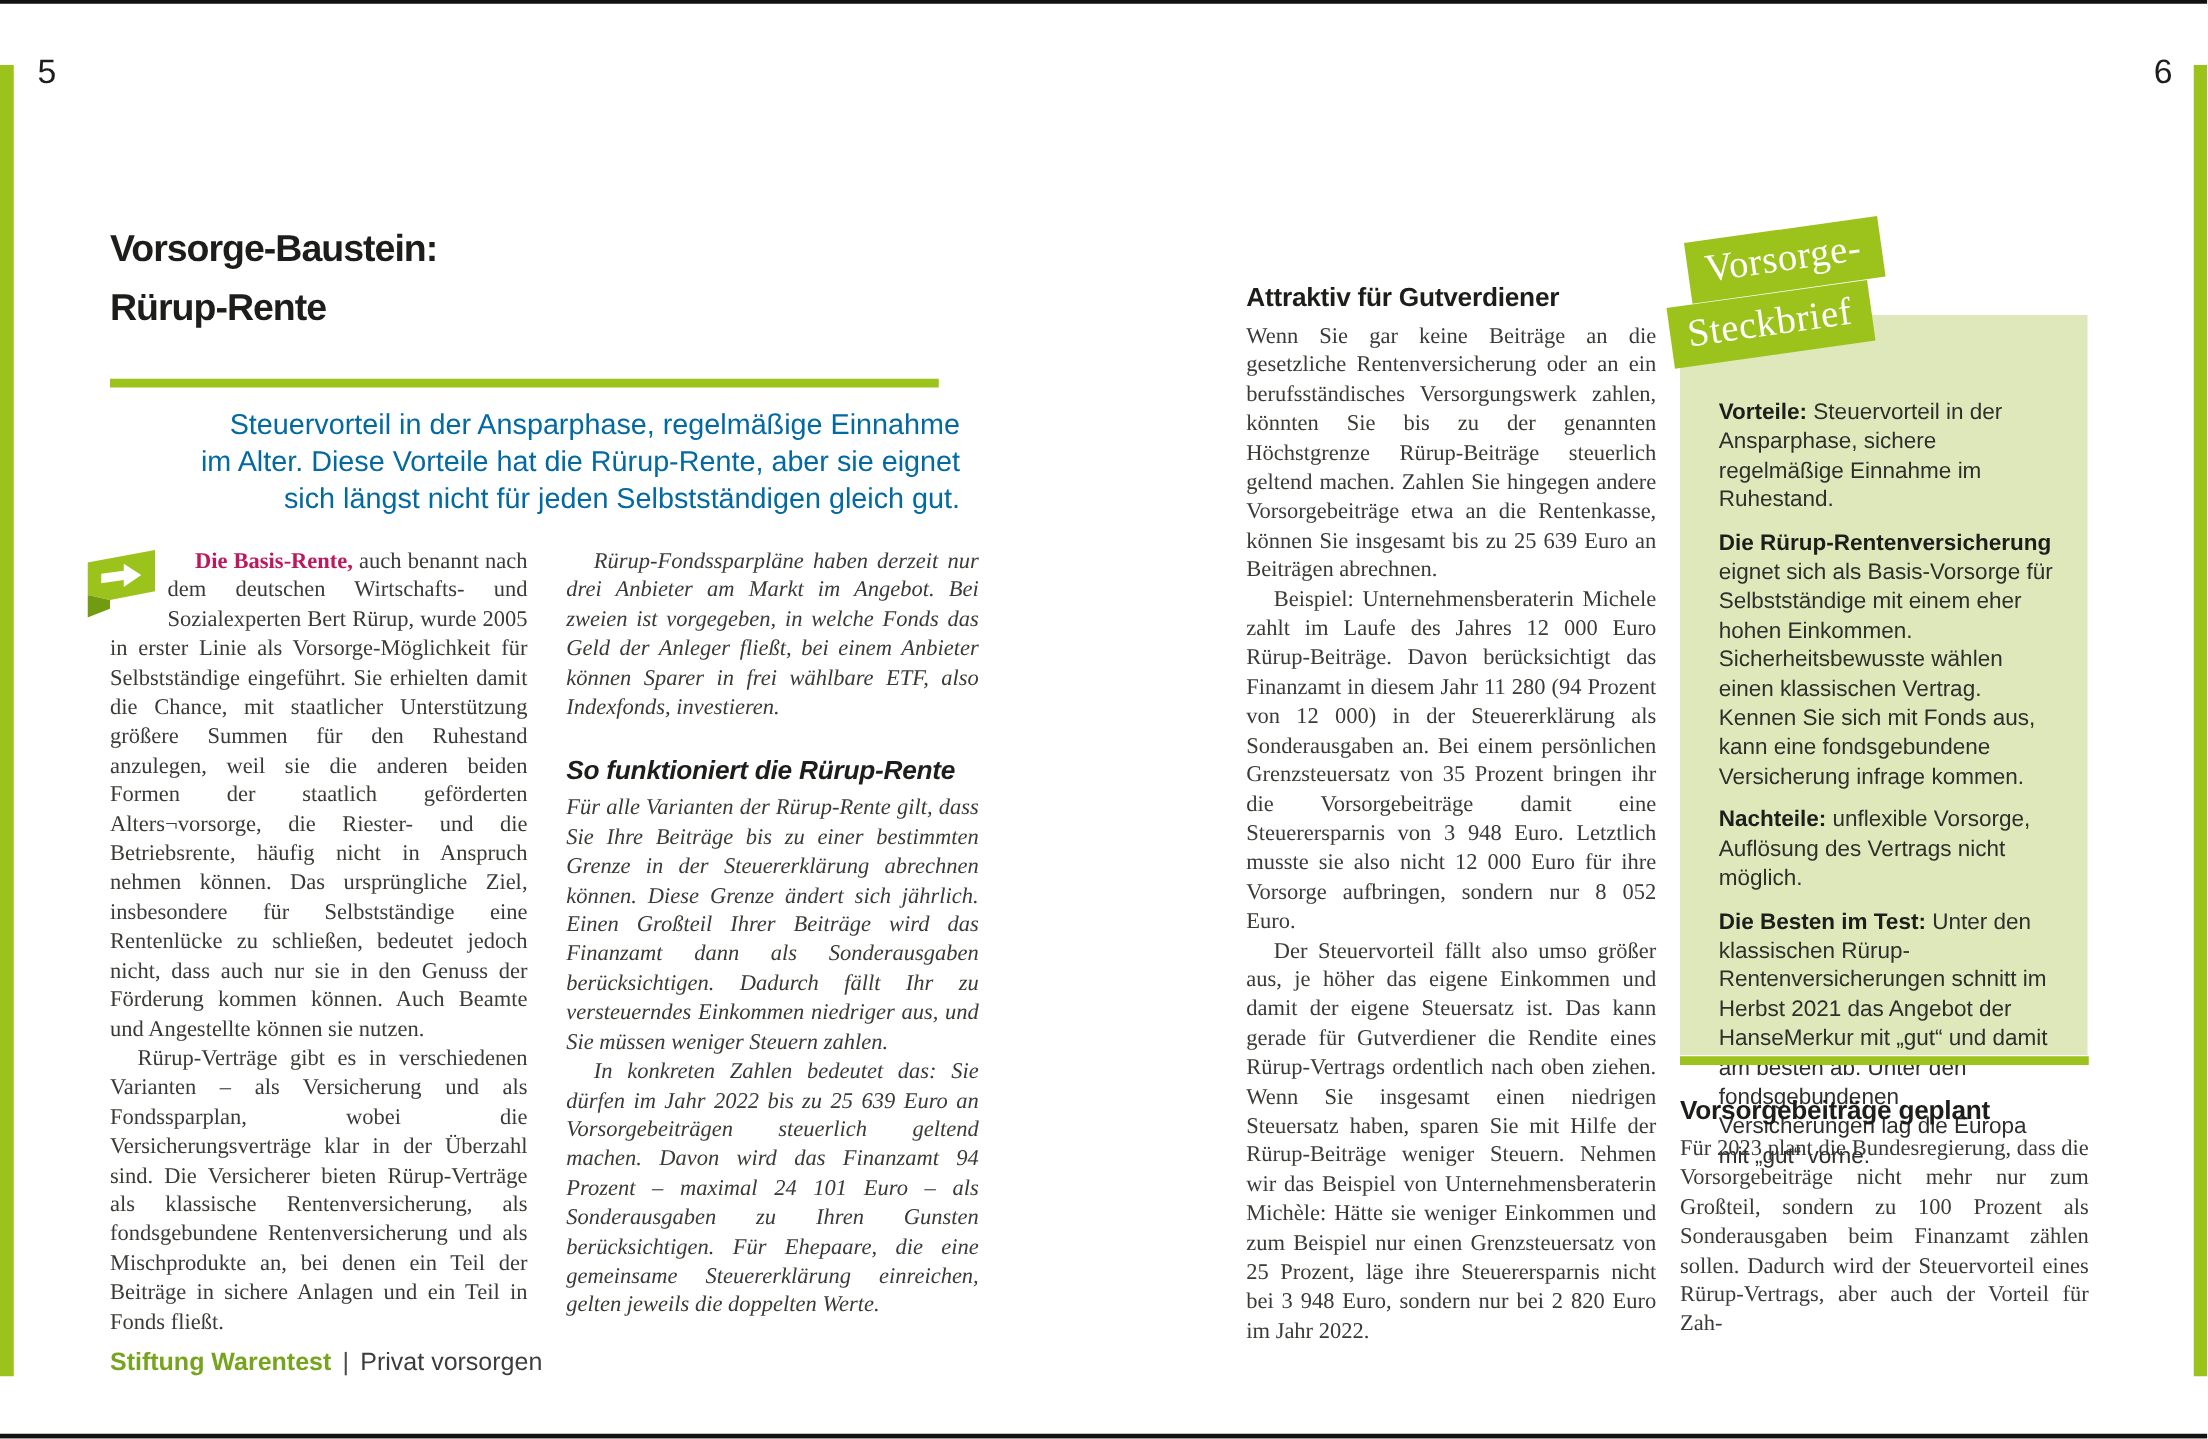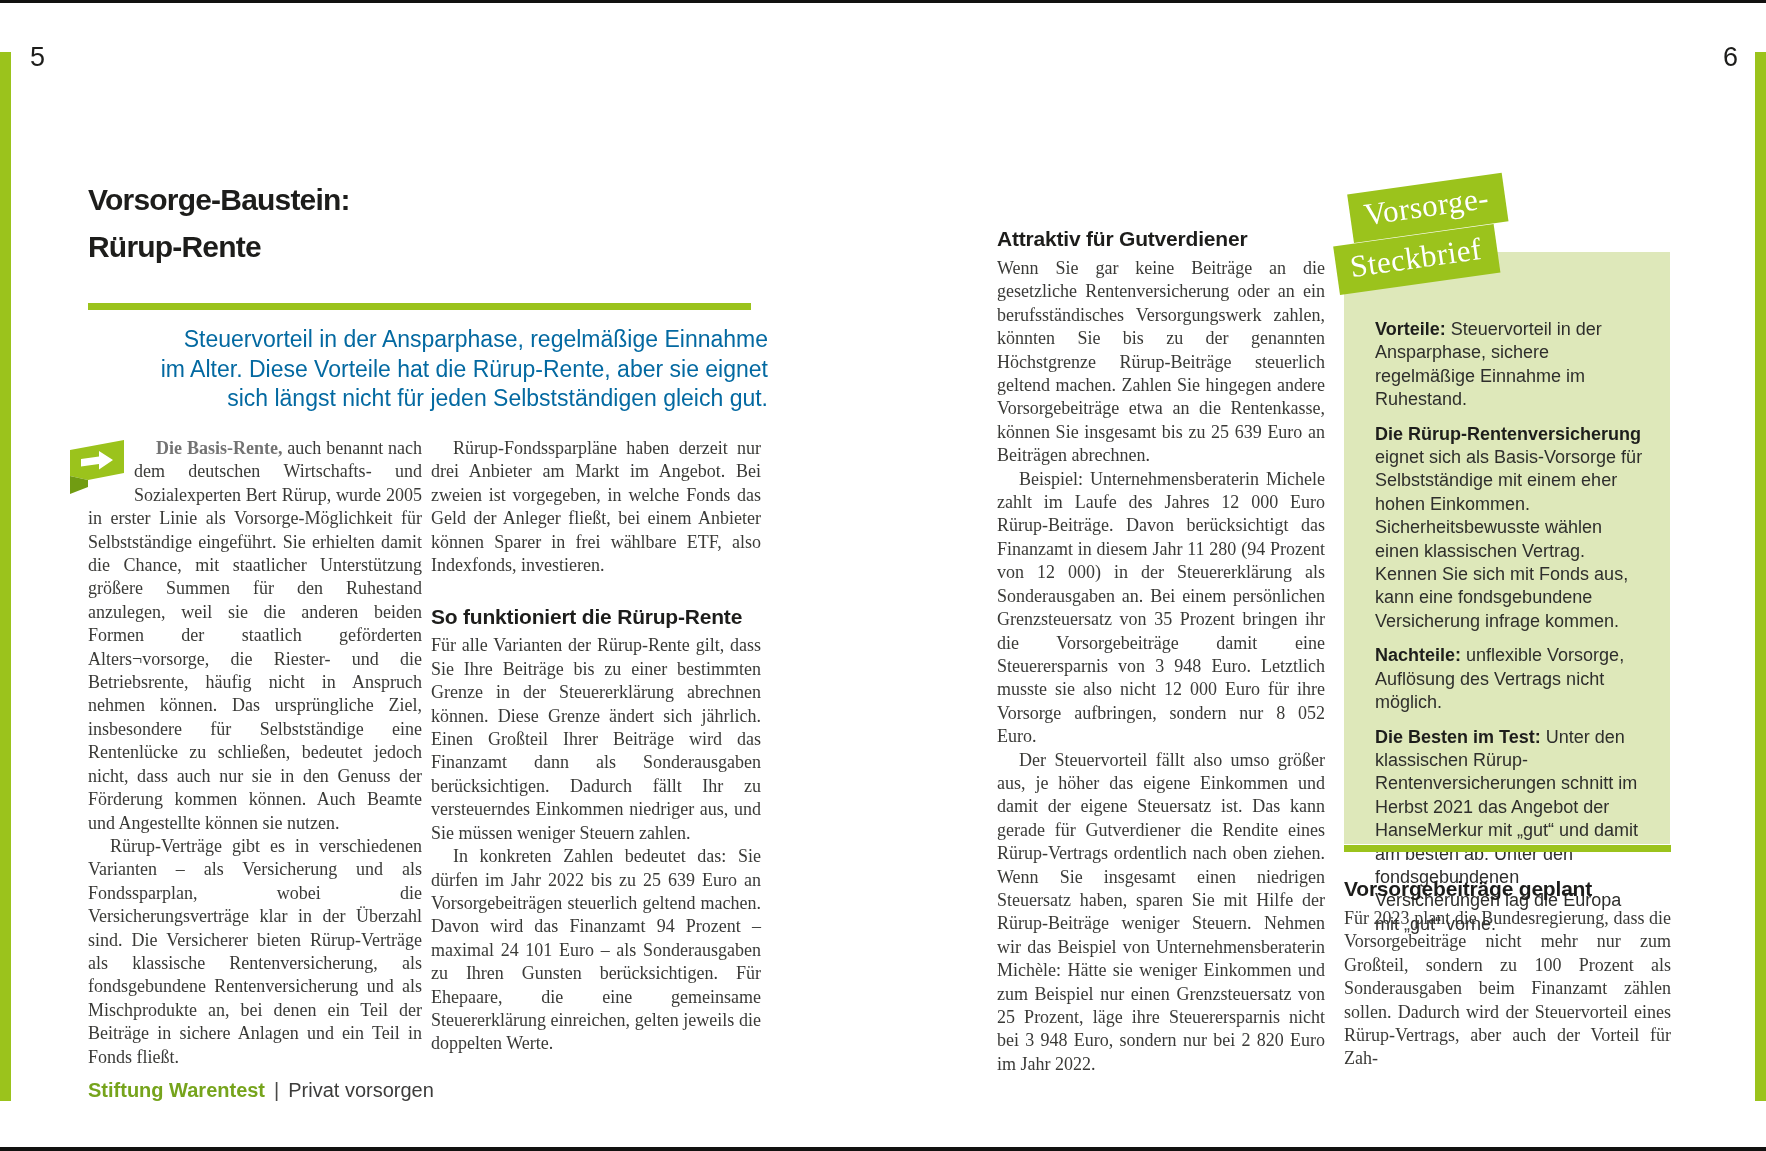--- a/index.html
+++ b/index.html
@@ -26,24 +26,24 @@
   }
 
   .col{position:absolute;font-family:"Liberation Serif",serif;font-size:18px;line-height:23.4px;color:#3a3a37;}
   .col p{margin:0;text-align:justify;hyphens:auto;-webkit-hyphens:auto;}
   .p-indent{text-indent:22px;}
   .col h3{
     font-family:"Liberation Sans",sans-serif;font-size:21px;line-height:25px;
     color:#1d1d1b;margin:27px 0 5px 0;letter-spacing:-0.2px;
   }
   .col h3.first{margin-top:0;margin-bottom:6px;}
-  .lead{font-weight:bold;color:#737373;}
+  .lead{font-weight:bold;color:#be185d;}
 
   .col1{left:88px;top:437px;width:334px;}
-  .col2{left:431px;top:437px;width:330px;}
+  .col2{left:453px;top:437px;width:330px;font-style:italic;}
   .rcol1{left:997px;top:226px;width:328px;}
   .rcol2b{left:1344px;top:876px;width:327px;}
 
   .float-spacer{float:left;width:46px;height:48px;}
   .marker-icon{position:absolute;left:70px;top:440px;width:54px;height:58px;}
 
   .steckbrief{
     position:absolute;left:1344px;top:252px;width:326px;height:592px;
     background:#dee8ba;box-sizing:border-box;padding:66px 24px 0 31px;
   }

